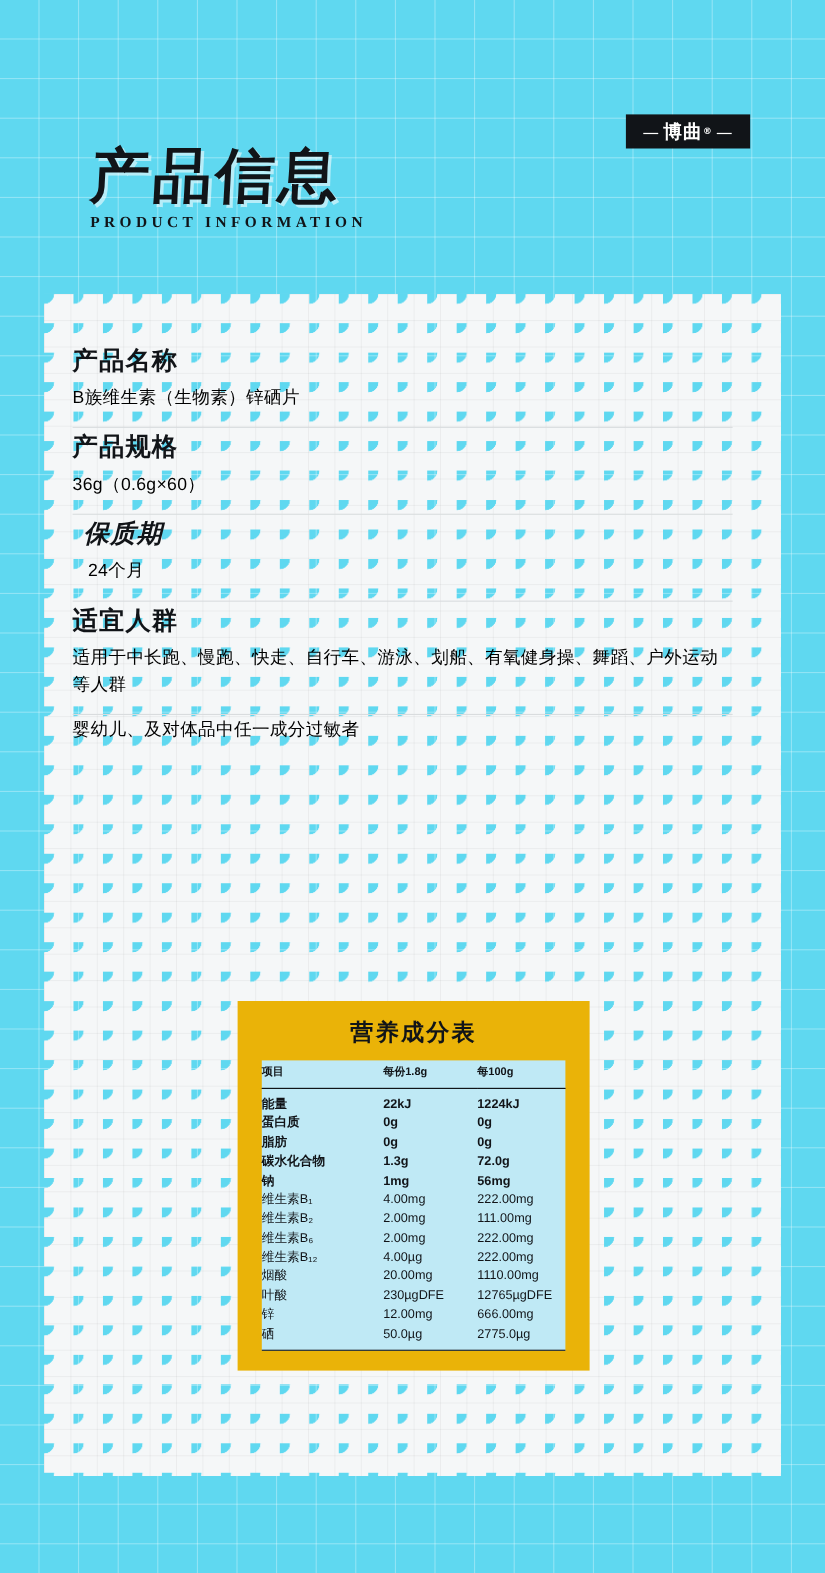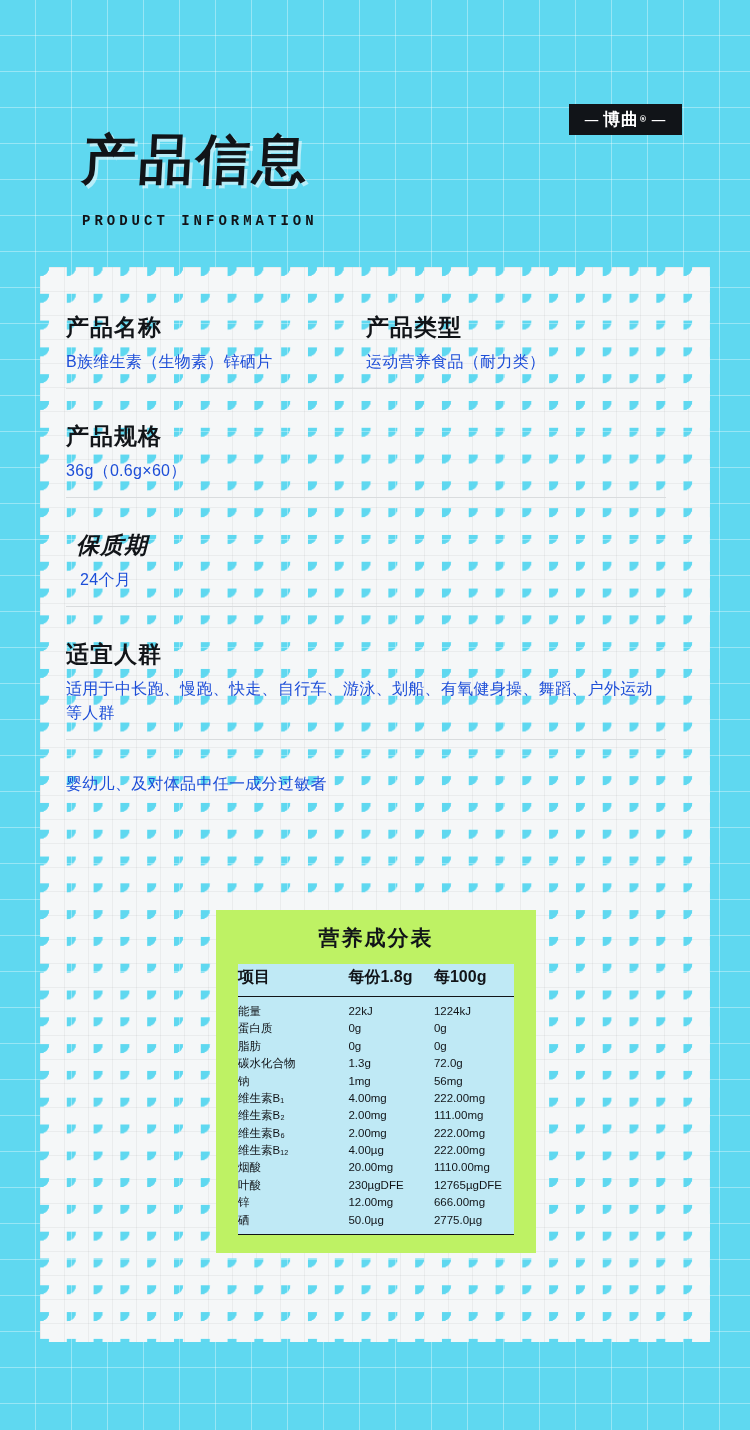--- a/index.html
+++ b/index.html
@@ -64,25 +64,25 @@
     font-size: 54px;
     font-weight: 900;
     color: #111418;
     letter-spacing: 3px;
     line-height: 1.1;
     font-family: "DejaVu Sans", "Liberation Sans", sans-serif;
     text-shadow: 3px 3px 0 rgba(255,255,255,0.55);
     transform: skewX(-3deg);
   }
   #headline-sub {
-    margin-top: 24px;
+    margin-top: 6px;
     font-size: 14px;
     letter-spacing: 4px;
     color: #111418;
-    font-family: Liberation Mono, monospace;
+    font-family: Liberation Serif, serif;
     font-weight: bold;
   }
 
   
   #stamp-card {
     position: absolute;
     left: 40px;
     top: 267px;
     width: 670px;
     height: 1075px;
@@ -110,21 +110,21 @@
   .info-grid {
     position: absolute;
     left: 66px;
     top: 312px;
     width: 600px;
   }
   .info-row {
     display: flex;
     padding-bottom: 14px;
     border-bottom: 1px solid #d9dcde;
-    margin-bottom: 32px;
+    margin-bottom: 2px;
   }
   .info-row.no-rule {
     border-bottom: none;
   }
   .info-col {
     flex: 1 1 50%;
     box-sizing: border-box;
     padding-right: 12px;
   }
   .info-col.full {
@@ -133,34 +133,34 @@
   .info-label {
     font-size: 23px;
     font-weight: 900;
     color: #111418;
     letter-spacing: 1px;
     margin-bottom: 7px;
     font-family: "DejaVu Sans", "Liberation Sans", sans-serif;
   }
   .info-value {
     font-size: 16px;
-    color: #1d4ed8;
+    color: #000000;
     line-height: 1.5;
     letter-spacing: 0.3px;
   }
   .indent-label { padding-left: 10px; font-style: italic; }
   .indent-value { padding-left: 14px; }
 
   
   #nutrition-panel {
     position: absolute;
     left: 216px;
     top: 910px;
     width: 320px;
-    background: #bef264;
+    background: #eab308;
     padding: 14px 0 18px 0;
   }
   #nutrition-title {
     text-align: center;
     font-size: 21px;
     font-weight: 900;
     color: #111418;
     letter-spacing: 2px;
     margin-bottom: 12px;
     font-family: "DejaVu Sans", "Liberation Sans", sans-serif;
@@ -171,34 +171,34 @@
   }
   table#nutrition-table {
     width: 100%;
     border-collapse: collapse;
     font-size: 11.5px;
     color: #111418;
   }
   table#nutrition-table th {
     text-align: left;
     font-weight: bold;
-    font-size: 16px;
+    font-size: 10px;
     padding: 3px 0 8px 0;
     border-bottom: 1.5px solid #111418;
   }
   table#nutrition-table td {
     padding: 1.5px 0;
     vertical-align: top;
     line-height: 1.25;
   }
   table#nutrition-table tr:first-child td { padding-top: 7px; }
   .col-item { width: 40%; }
   .col-a { width: 31%; }
   .col-b { width: 29%; }
-  .nut-strong { font-weight: normal; margin-top: 12px; }
+  .nut-strong { font-weight: bold; margin-top: 12px; }
   #nutrition-table-wrap .rule-bottom {
     border-top: 1.5px solid #111418;
     margin-top: 6px;
   }
 </style>
 </head>
 <body>
 
 <div id="bg-grid"></div>
 
@@ -217,24 +217,20 @@
 <div id="stamp-card">
   <div id="paper-grid"></div>
 </div>
 
 <div class="info-grid">
 
   <div class="info-row">
     <div class="info-col">
       <div class="info-label">产品名称</div>
       <div class="info-value">B族维生素（生物素）锌硒片</div>
-    </div>
-    <div class="info-col">
-      <div class="info-label">产品类型</div>
-      <div class="info-value">运动营养食品（耐力类）</div>
     </div>
   </div>
 
   <div class="info-row">
     <div class="info-col">
       <div class="info-label">产品规格</div>
       <div class="info-value">36g（0.6g×60）</div>
     </div>
   </div>
 

